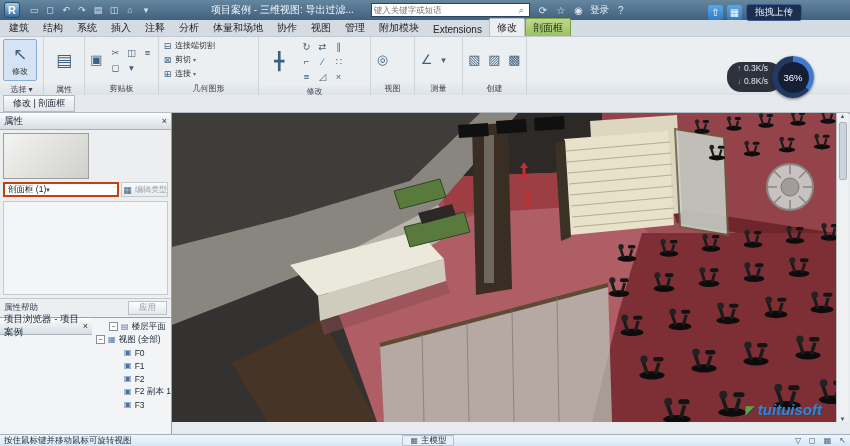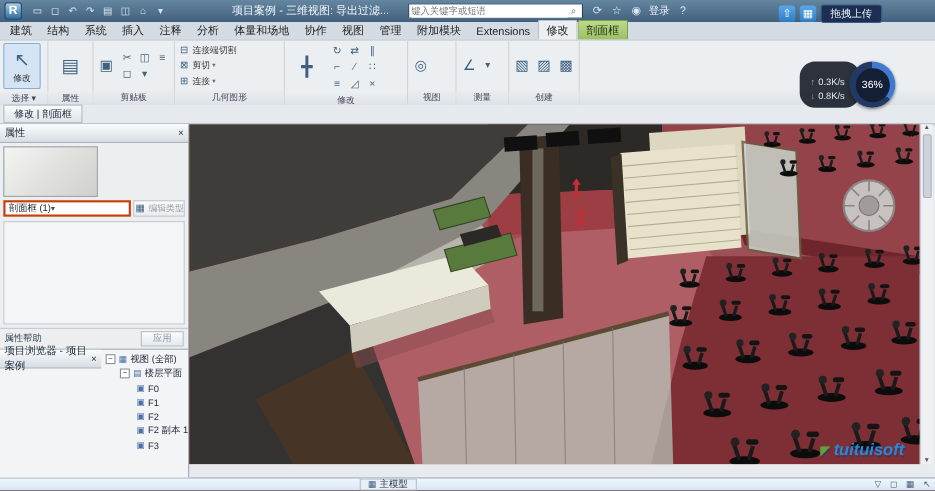--- a/index.html
+++ b/index.html
@@ -17,21 +17,21 @@
   .searchbox input{width:142px;height:11px;font-size:8.5px;border:0;outline:none;color:#444;font-family:inherit}
   .searchbox .ic{color:#5a7globals}
   .tbic{font-size:10px;color:#dfe8f0;margin-left:6px;cursor:pointer}
   .login{font-size:9.5px;color:#eef4fa;margin-left:4px;cursor:pointer;white-space:nowrap}
 
   
   .upload{position:absolute;top:4px;right:48px;display:flex;align-items:center;gap:4px;z-index:40}
   .upicon{width:15px;height:15px;border-radius:3px;background:linear-gradient(#5aa7e8,#2f7cc4);color:#fff;font-size:10px;display:flex;align-items:center;justify-content:center;cursor:pointer}
   .upbadge{background:#1c2f52;border:1px solid #3c5a8a;color:#e8f0fa;border-radius:3px;font-size:9.5px;padding:1px 8px;cursor:pointer;white-space:nowrap}
   .speed{position:absolute;top:56px;right:36px;display:flex;align-items:center;z-index:40}
-  .speedpill{background:rgba(18,24,34,.88);border-radius:14px;padding:12px 14px 4px 10px;color:#dfe8f2;font-size:8.5px;line-height:13px;white-space:nowrap}
+  .speedpill{background:rgba(18,24,34,.88);border-radius:14px;padding:0 14px 4px 10px;color:#dfe8f2;font-size:8.5px;line-height:13px;white-space:nowrap}
   .speedrow{display:flex;align-items:center;gap:3px}
   .speedrow .ic{font-size:8px;color:#8fc08f}
   .speedrow.dn .ic{color:#d89090}
   .speedcircle{width:42px;height:42px;border-radius:50%;background:conic-gradient(#3f7ad0 0 130deg,#223a63 130deg 360deg);display:flex;align-items:center;justify-content:center;margin-left:-10px;box-shadow:0 1px 3px rgba(0,0,0,.5)}
   .speedinner{width:31px;height:31px;border-radius:50%;background:#141f36;color:#fff;font-size:9.5px;display:flex;align-items:center;justify-content:center}
 
   
   .tabs{height:17px;background:#d4dbe2;display:flex;align-items:flex-end;padding-left:2px;border-bottom:1px solid #c2cad2}
   .tab{font-size:10px;color:#222;padding:2px 7px 1px;cursor:pointer;white-space:nowrap}
   .tab.active{background:#eceff1;border:1px solid #b9c2ca;border-bottom:0;border-radius:2px 2px 0 0}
@@ -322,29 +322,29 @@
           <span class="applybtn">应用</span>
         </div>
       </div>
 
       <div class="browser">
         <div class="palhead">
           <span>项目浏览器 - 项目案例</span>
           <span class="x g-x"></span>
         </div>
         <div class="tree">
+          <div class="trow l1">
+            <span class="exp">−</span>
+            <span class="tico g-props"></span>
+            <span>楼层平面</span>
+          </div>
           <div class="trow l0">
             <span class="exp">−</span>
             <span class="tico g-grid"></span>
             <span>视图 (全部)</span>
-          </div>
-          <div class="trow l1">
-            <span class="exp">−</span>
-            <span class="tico g-props"></span>
-            <span>楼层平面</span>
           </div>
           <div class="trow l2">
             <span class="tico g-paste"></span>
             <span>F0</span>
           </div>
           <div class="trow l2">
             <span class="tico g-paste"></span>
             <span>F1</span>
           </div>
           <div class="trow l2">
@@ -518,20 +518,21 @@
         <div class="hscroll">
           <span class="g-left"></span>
           <div class="hthumb"></div>
           <span class="g-right" style="margin-left:auto"></span>
         </div>
       </div>
     </div>
   </div>
 
   <div class="statusbar">
+    <span>按住鼠标键并移动鼠标可旋转视图</span>
     <span class="sp1"></span>
     <div class="modelbox">
       <span class="sbic g-grid"></span>
       <span>主模型</span>
     </div>
     <span class="sp2"></span>
     <span class="sbic g-funnel"></span>
     <span class="sbic g-box"></span>
     <span class="sbic g-grid"></span>
     <span class="sbic g-cursor"></span>

